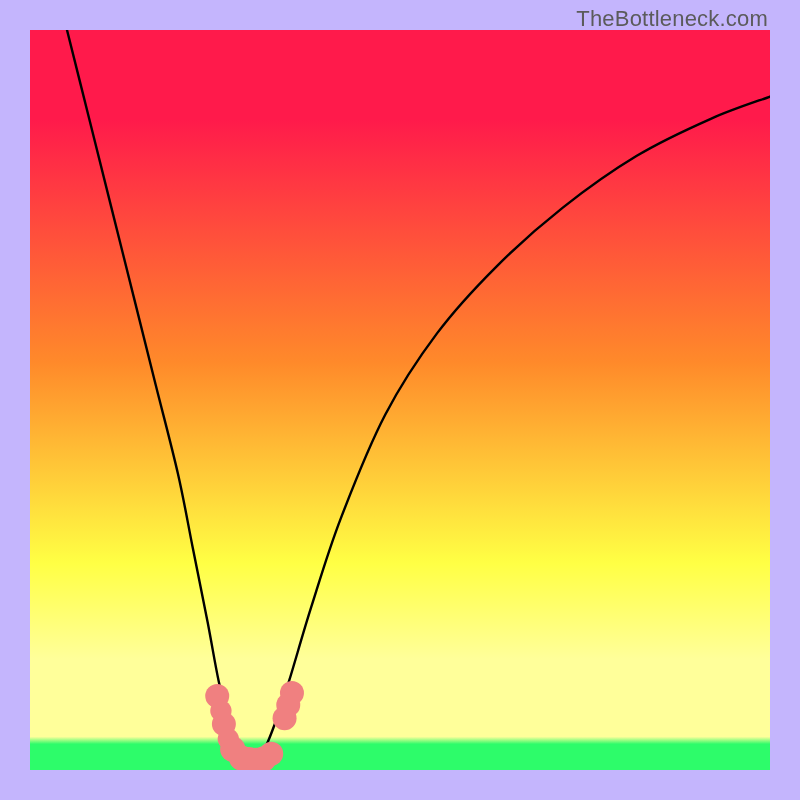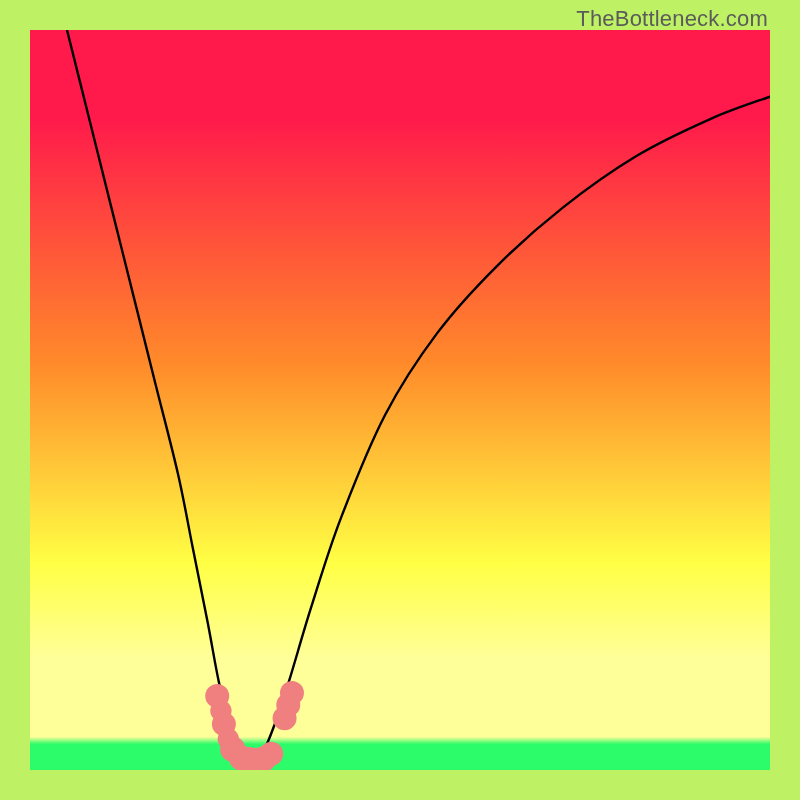--- a/index.html
+++ b/index.html
@@ -8,21 +8,21 @@
     width: 800px;
     height: 800px;
     overflow: hidden;
     background: #000;
     font-family: Arial, Helvetica, sans-serif;
   }
   .stage {
     position: relative;
     width: 800px;
     height: 800px;
-    background: #bef264;
+    background: #c4b5fd;
   }
   .plot-area {
     position: absolute;
     left: 30px;
     top: 30px;
     width: 740px;
     height: 740px;
     overflow: hidden;
   }
   .gradient-bg {

